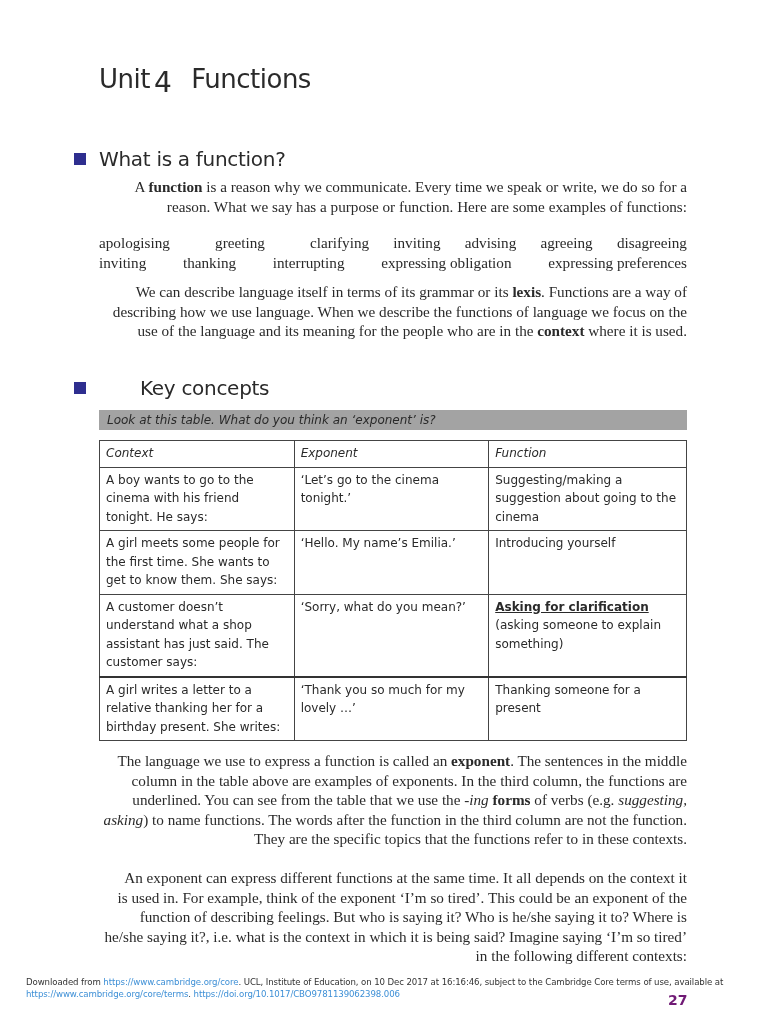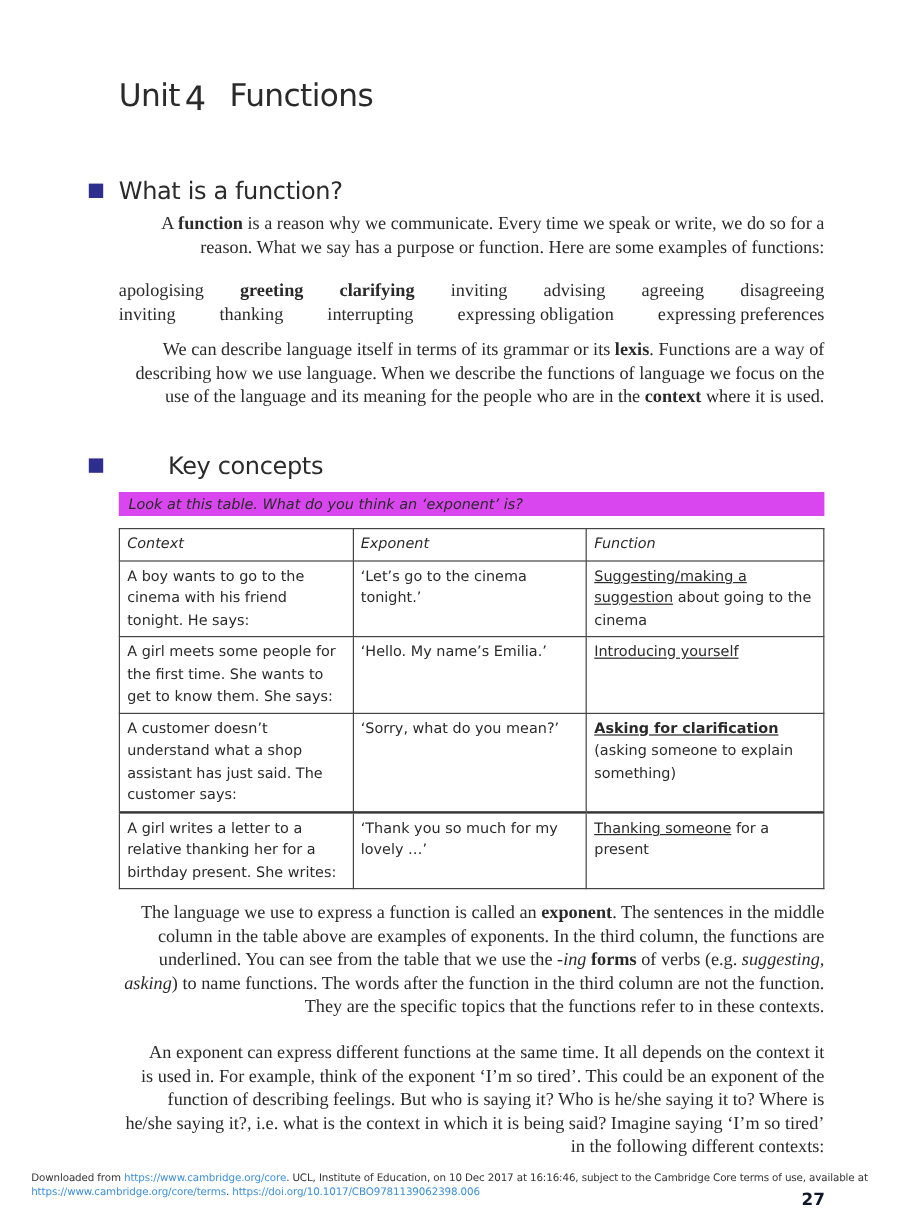--- a/index.html
+++ b/index.html
@@ -10,37 +10,37 @@
     .unit-title .name { margin-left: 20px; }
 
     .section-head { position: absolute; left: 74px; font-family: "DejaVu Sans", sans-serif; font-size: 20px; color: #2a2a2a; display: flex; align-items: center; letter-spacing: -0.3px; text-align: center; }
     .section-head .bullet { width: 12px; height: 12px; background: #2e2e8f; margin-right: 13px; }
 
     .para { position: absolute; left: 99px; width: 588px; font-family: "Liberation Serif", "DejaVu Serif", serif; font-size: 15.2px; line-height: 19.5px; color: #2a2a2a; text-align: right; }
     .para b { font-weight: bold; }
     .para .indent { display: inline-block; width: 16px; }
 
     .func-row { position: absolute; left: 99px; width: 588px; font-family: "Liberation Serif", "DejaVu Serif", serif; font-size: 15.2px; display: flex; justify-content: space-between; color: #2a2a2a; }
-    .func-row .b { font-weight: bold; }
+    .func-row .b { font-weight: normal; margin-left: 21px; }
 
-    .prompt-bar { position: absolute; left: 99px; top: 410px; width: 588px; height: 20px; background: #d946ef; font-family: "DejaVu Sans", sans-serif; font-style: italic; font-size: 12px; line-height: 20px; color: #2a2a2a; box-sizing: border-box; padding-left: 8px; }
+    .prompt-bar { position: absolute; left: 99px; top: 410px; width: 588px; height: 20px; background: #a3a3a3; font-family: "DejaVu Sans", sans-serif; font-style: italic; font-size: 12px; line-height: 20px; color: #2a2a2a; box-sizing: border-box; padding-left: 8px; }
 
     table.key { position: absolute; left: 99px; top: 440px; width: 588px; border-collapse: collapse; font-family: "DejaVu Sans", sans-serif; font-size: 12px; color: #2a2a2a; }
     table.key th, table.key td { border: 1px solid #444; vertical-align: top; text-align: left; padding: 3px 6px 4px 6px; line-height: 18.5px; }
     table.key th { font-style: italic; font-weight: normal; height: 18px; }
     table.key col.c1 { width: 195px; }
     table.key col.c2 { width: 195px; }
     table.key col.c3 { width: 198px; }
-    table.key .u { text-decoration: underline; }
+    table.key .u { }
     table.key .ub { text-decoration: underline; font-weight: bold; }
     table.key tr.thick td { border-top: 2px solid #333; }
 
     .footer { position: absolute; left: 26px; top: 976px; width: 720px; font-family: "DejaVu Sans", sans-serif; font-size: 8.6px; line-height: 12px; color: #333; letter-spacing: -0.1px; }
     .footer .link { color: #3d8fd6; }
-    .page-num { position: absolute; left: 668px; top: 992px; font-family: "DejaVu Sans", sans-serif; font-weight: bold; font-size: 14px; color: #0f172a; }
+    .page-num { position: absolute; left: 668px; top: 992px; font-family: "DejaVu Sans", sans-serif; font-weight: bold; font-size: 14px; color: #701a75; }
   </style>
 </head>
 <body>
 
 <div class="unit-title">
   <span>Unit</span><span class="num">4</span><span class="name">Functions</span>
 </div>
 
 <div class="section-head" style="top:147px;">
   <span class="bullet"></span>

